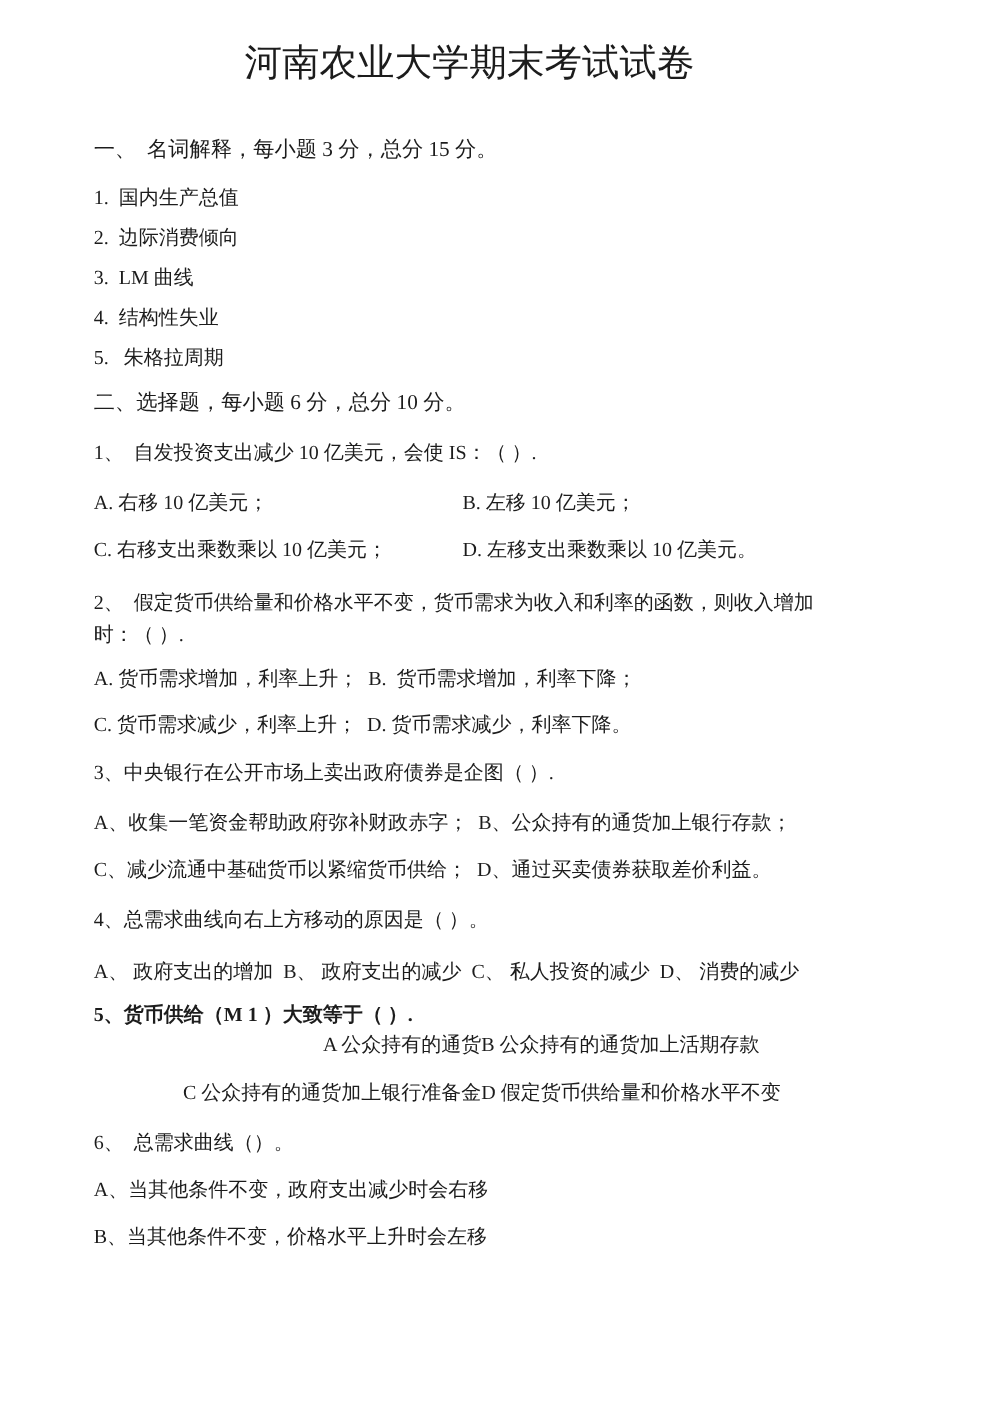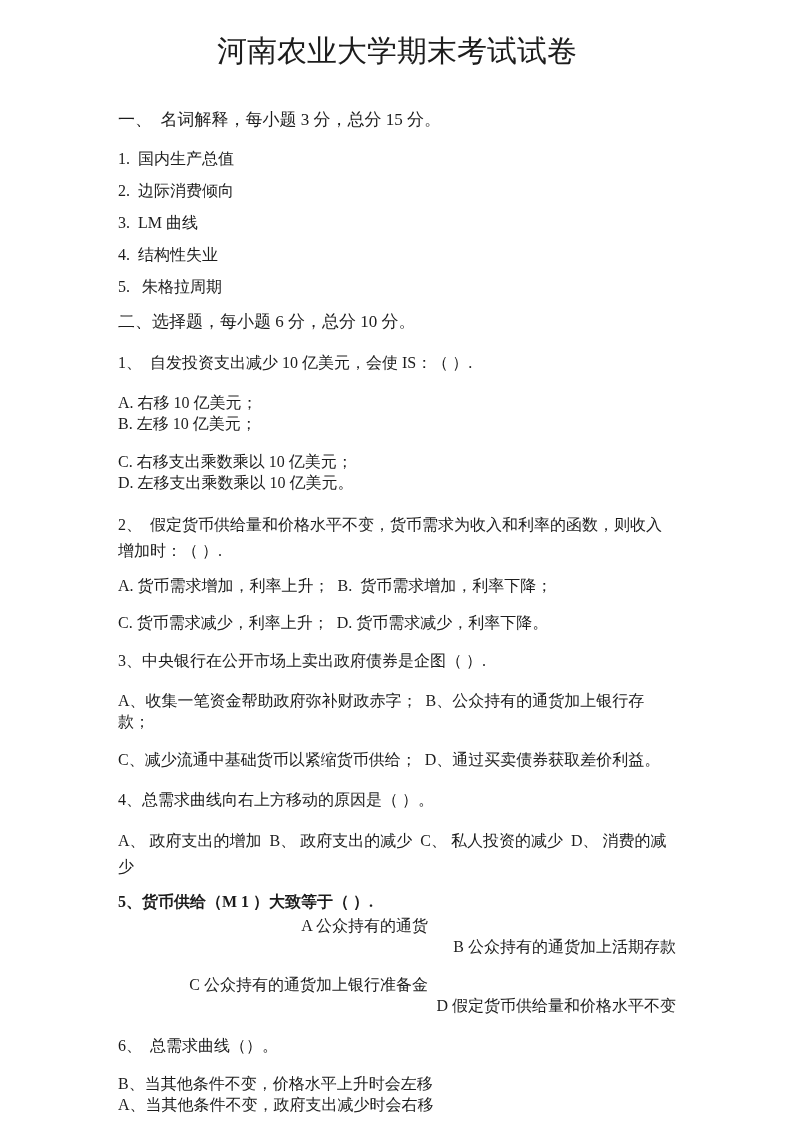--- a/index.html
+++ b/index.html
@@ -4,21 +4,21 @@
 <style>
   * { box-sizing: border-box; }
   html, body { margin: 0; padding: 0; background: #ffffff; }
   .page {
     position: relative;
     width: 793px;
     height: 1122px;
     background: #ffffff;
     color: #1c1c1c;
     font-family: "Liberation Serif", "DejaVu Serif", serif;
-    padding: 30px 117px 0 118px;
+    padding: 30px 117px 0 75px;
     overflow: hidden;
   }
   .title {
     font-size: 30px;
     font-weight: normal;
     text-align: center;
     line-height: 42px;
     margin: 0 0 36px 0;
     white-space: pre-wrap;
   }
@@ -30,21 +30,21 @@
   .line {
     font-size: 16px;
     line-height: 21px;
     white-space: pre-wrap;
   }
   .para {
     font-size: 16px;
     line-height: 26px;
     white-space: pre-wrap;
   }
-  .row { display: flex; flex-direction: column; }
+  .row { display: flex; }
   .colL-q1 { width: 295px; flex: none; }
   .colL-q5 { width: 304px; flex: none; }
   .q5row { padding-left: 6px; text-align: right; }
   .mb0  { margin-bottom: 0; }
   .mb3  { margin-bottom: 3px; font-weight: bold; }
   .mb11 { margin-bottom: 11px; }
   .mb13 { margin-bottom: 13px; }
   .mb16 { margin-bottom: 16px; }
   .mb17 { margin-bottom: 17px; }
   .mb18 { margin-bottom: 18px; }
@@ -92,16 +92,16 @@
   <div class="row line q5row mb17">
     <span class="colL-q5">A 公众持有的通货</span>
     <span>B 公众持有的通货加上活期存款</span>
   </div>
   <div class="row line q5row mb19">
     <span class="colL-q5">C 公众持有的通货加上银行准备金</span>
     <span>D 假定货币供给量和价格水平不变</span>
   </div>
 
   <div class="line mb17">6、  总需求曲线（）。</div>
+  <div class="line mb16">A、当其他条件不变，政府支出减少时会右移</div>
   <div class="line mb0">B、当其他条件不变，价格水平上升时会左移</div>
-  <div class="line mb16">A、当其他条件不变，政府支出减少时会右移</div>
 
 </div>
 
 </body></html>

